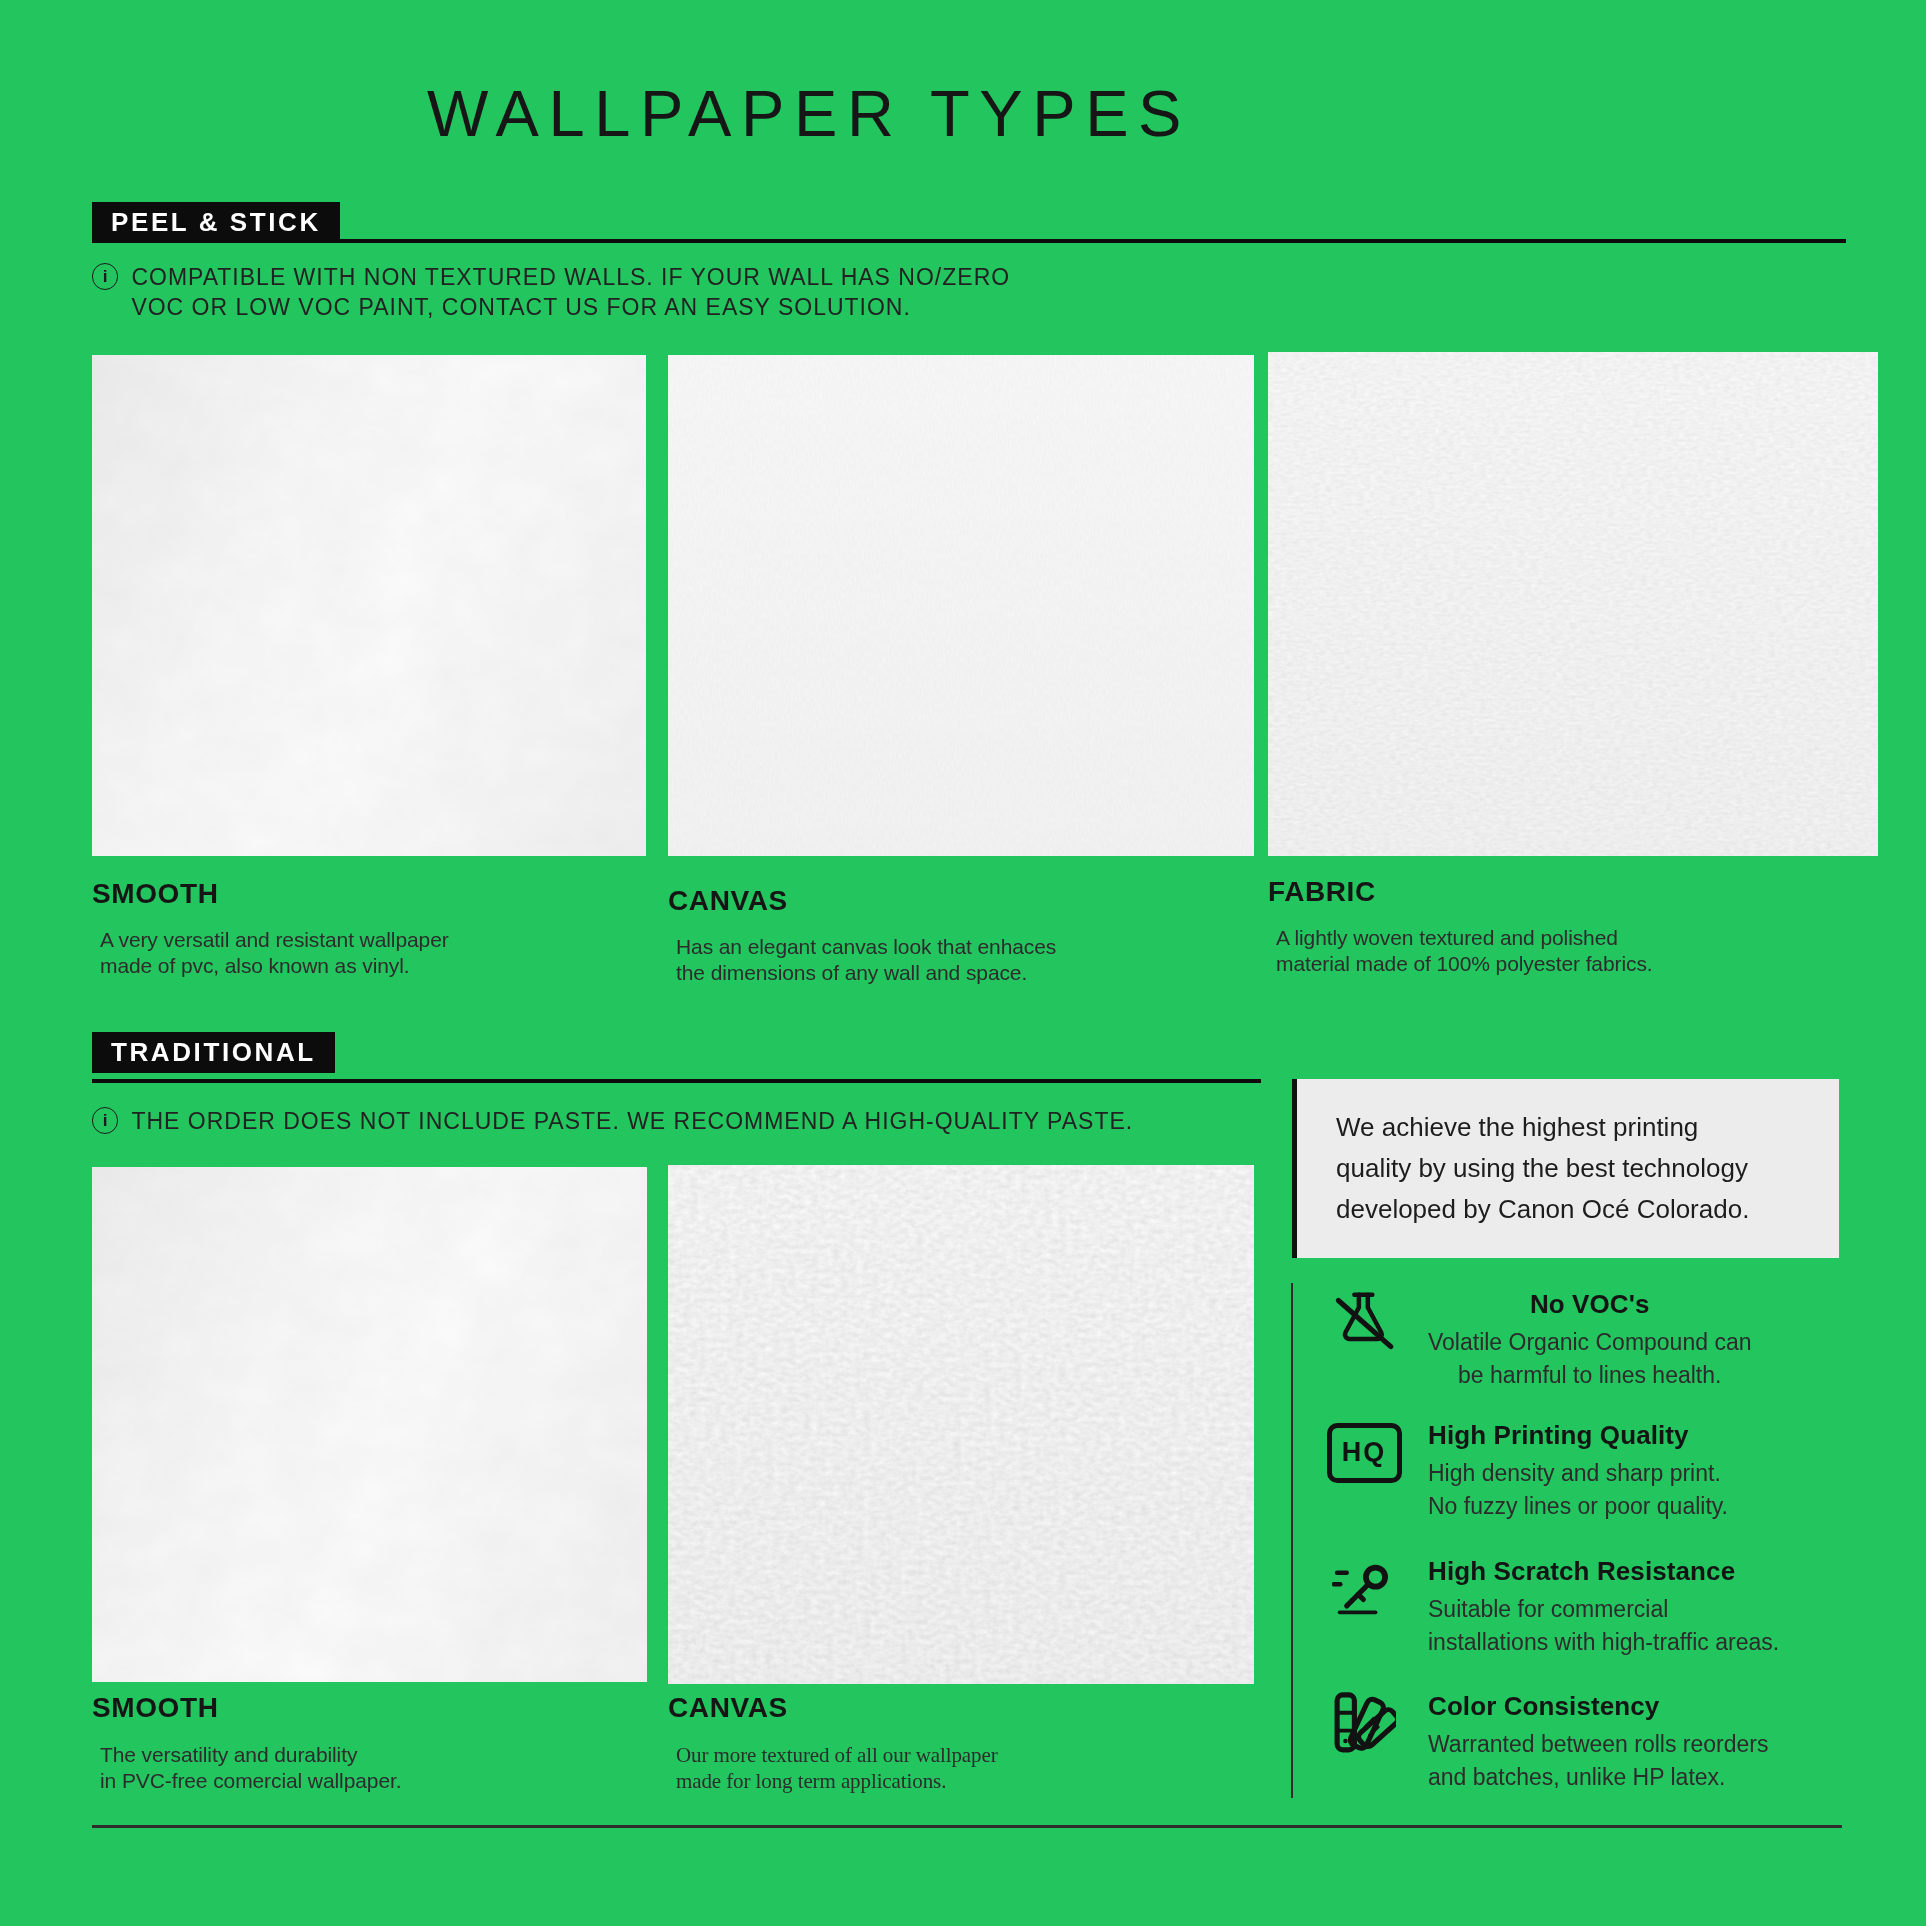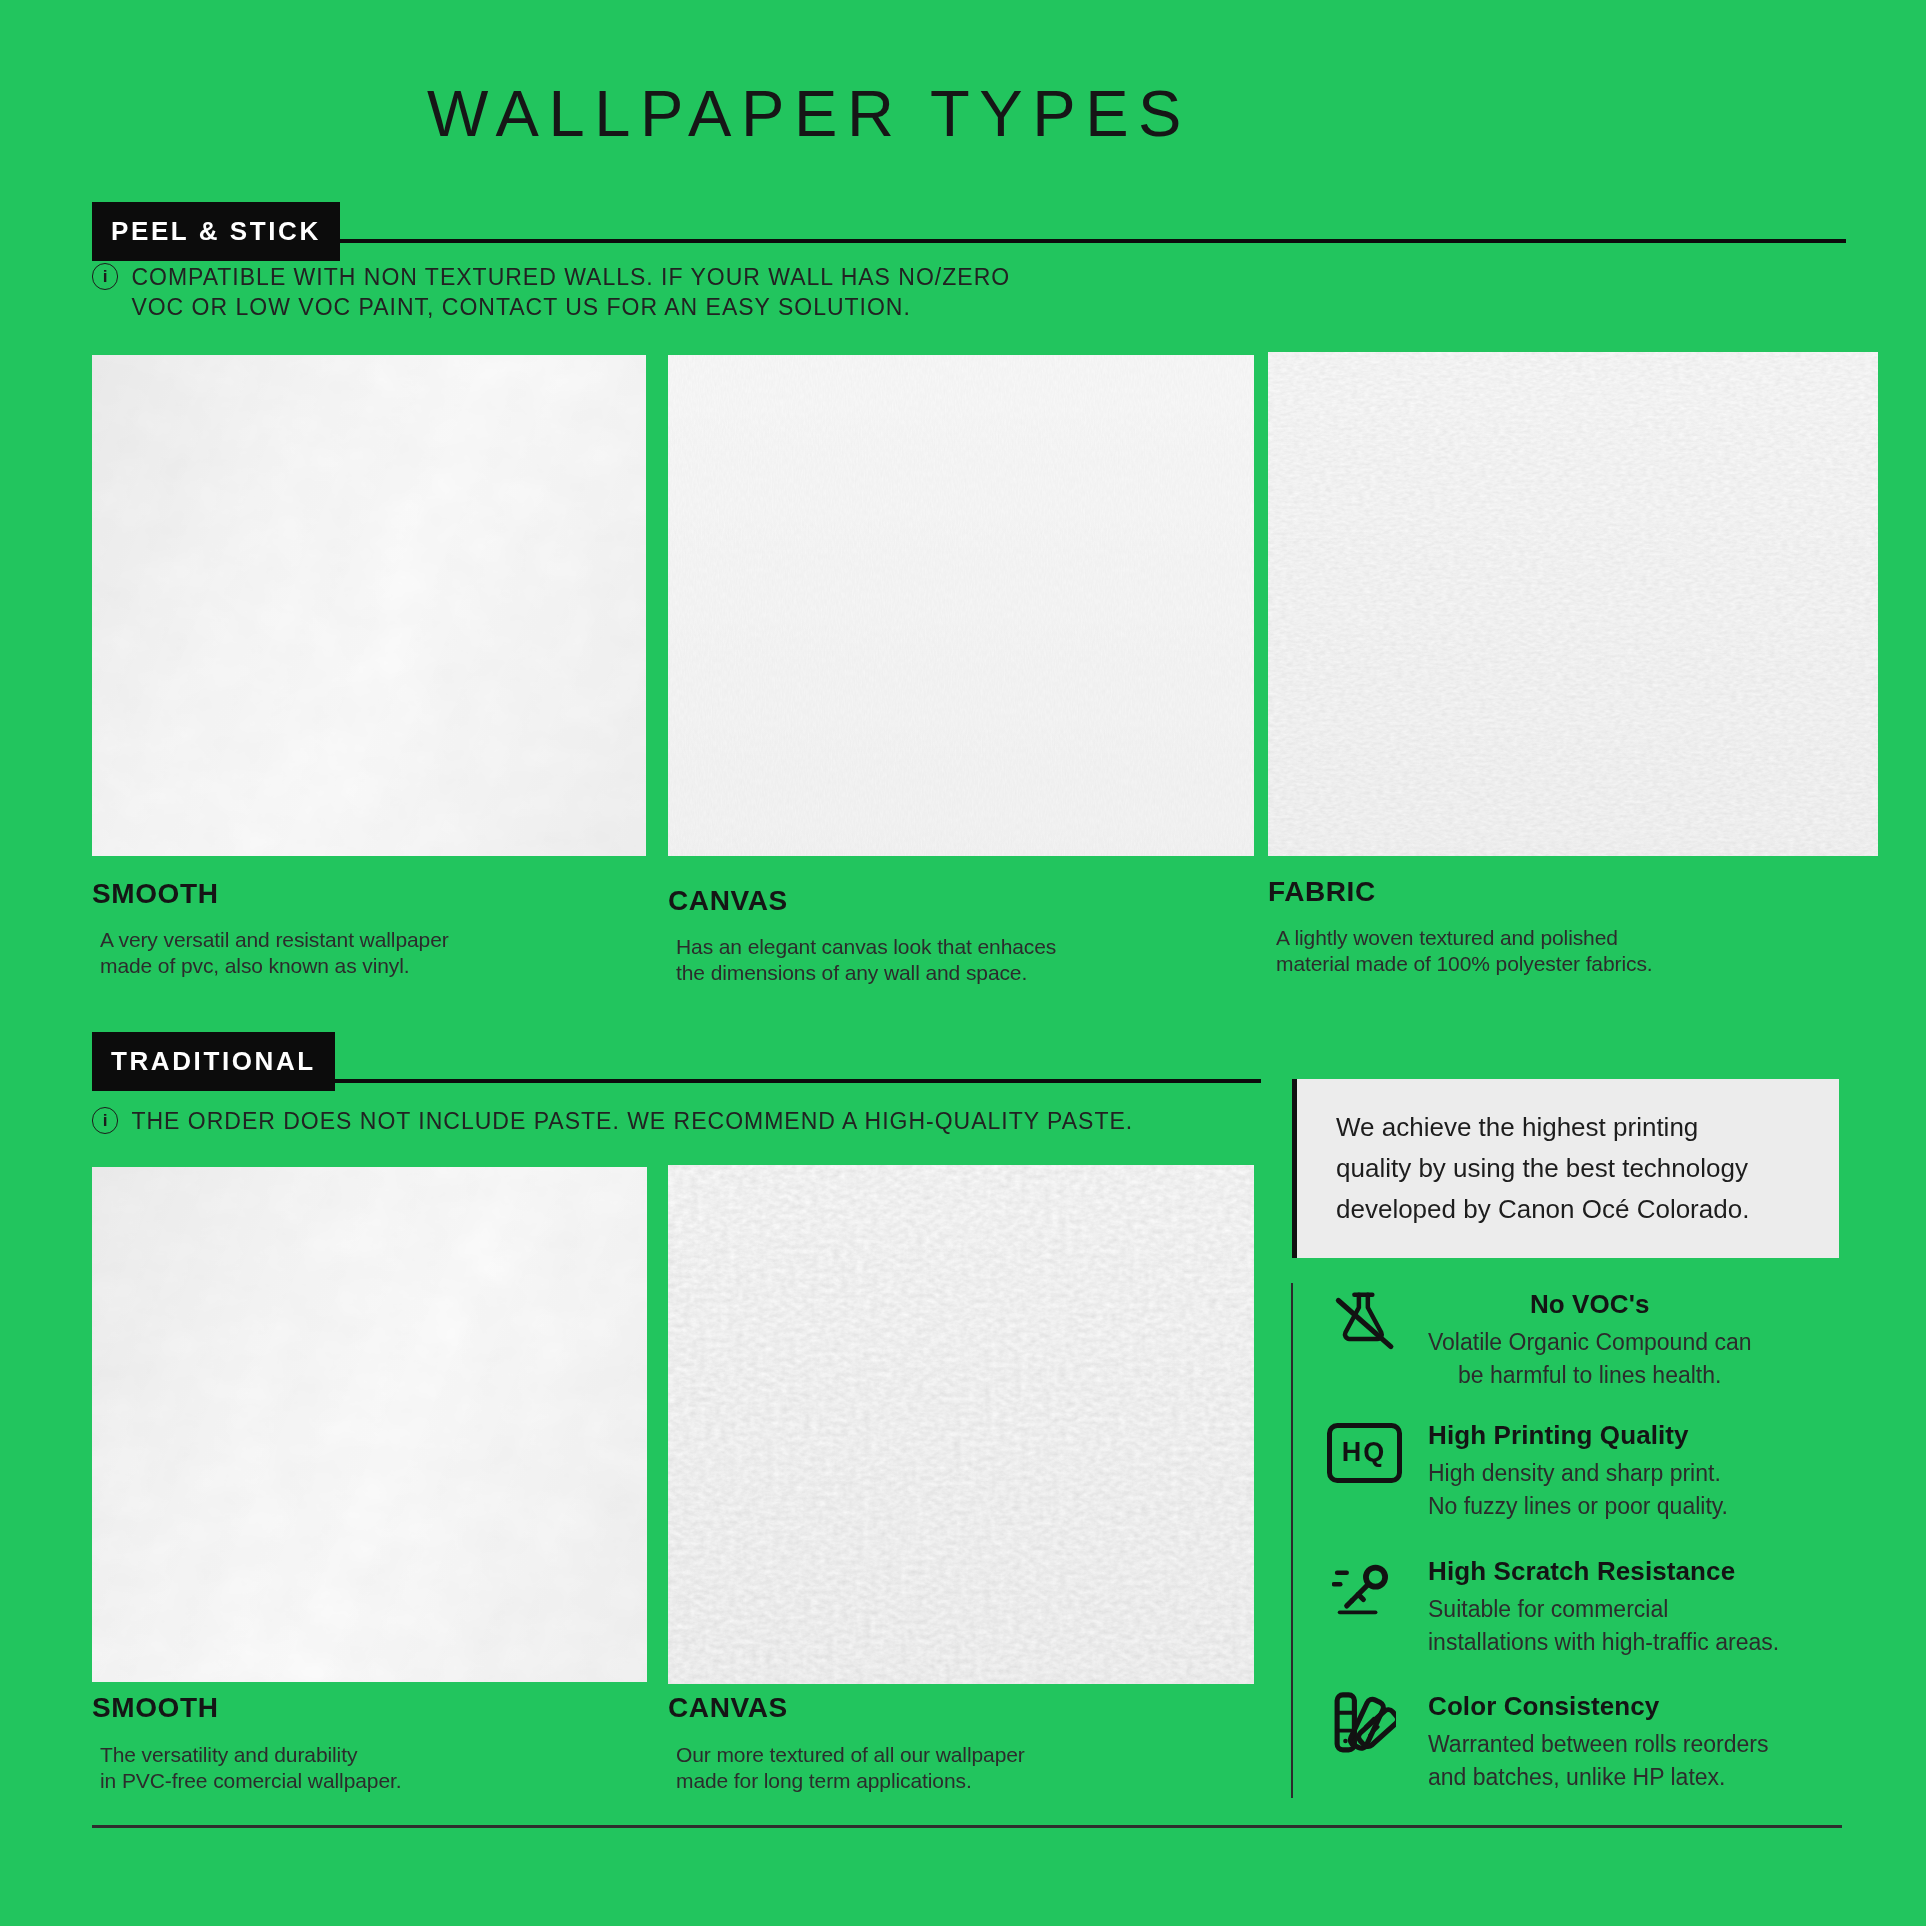--- a/index.html
+++ b/index.html
@@ -7,21 +7,21 @@
     position:relative;width:1926px;height:1926px;background:#22c55e;overflow:hidden;
     font-family:"Liberation Sans",sans-serif;color:#1a1a1a;
   }
   
   .title{
     position:absolute;top:76px;left:0;width:1618px;margin:0;text-align:center;
     font-size:65px;font-weight:400;letter-spacing:9.6px;color:#161616;white-space:nowrap;
   }
   
   .sec-label{
-    position:absolute;height:41px;line-height:41px;padding:9px 19px;z-index:2;
+    position:absolute;height:41px;line-height:41px;padding:0 19px;z-index:2;
     background:#0c0c0c;color:#ffffff;font-size:26px;font-weight:700;letter-spacing:2.6px;white-space:nowrap;
   }
   .sec-rule{position:absolute;height:3.9px;background:#0c0c0c;}
   
   .note{position:absolute;display:flex;align-items:flex-start;gap:13px;}
   .info-icon{
     flex:0 0 auto;width:24.4px;height:24.4px;margin-top:1.3px;border:1.9px solid #1c1c1c;border-radius:50%;
     display:flex;align-items:center;justify-content:center;
     font-size:17.3px;font-weight:700;color:#1c1c1c;line-height:1;
   }
@@ -185,21 +185,21 @@
         <rect width="100%" height="100%" fill="#f3f3f3" filter="url(#f-rough)"></rect>
       </svg>
     <div class="shade shade-light"></div>
   </figure>
 
   <h3 class="sw-name" style="left:92px;top:1692px;">SMOOTH</h3>
   <p class="sw-desc" style="left:92px;top:1734px;width:578px;">The versatility and durability
 in PVC-free comercial wallpaper.</p>
 
   <h3 class="sw-name" style="left:668px;top:1692px;">CANVAS</h3>
-  <p class="sw-desc" style="left:668px;top:1734px;width:597px;">Our more textured of all our wallpaper
+  <p class="sw-desc" style="left:668px;top:1734px;width:597px;font-family:Liberation Serif, serif;">Our more textured of all our wallpaper
 made for long term applications.</p>
 
   <div class="quality-box">
     <p class="quality-text">We achieve the highest printing
 quality by using the best technology
 developed by Canon Océ Colorado.</p>
   </div>
 
   <div class="v-divider"></div>
 

